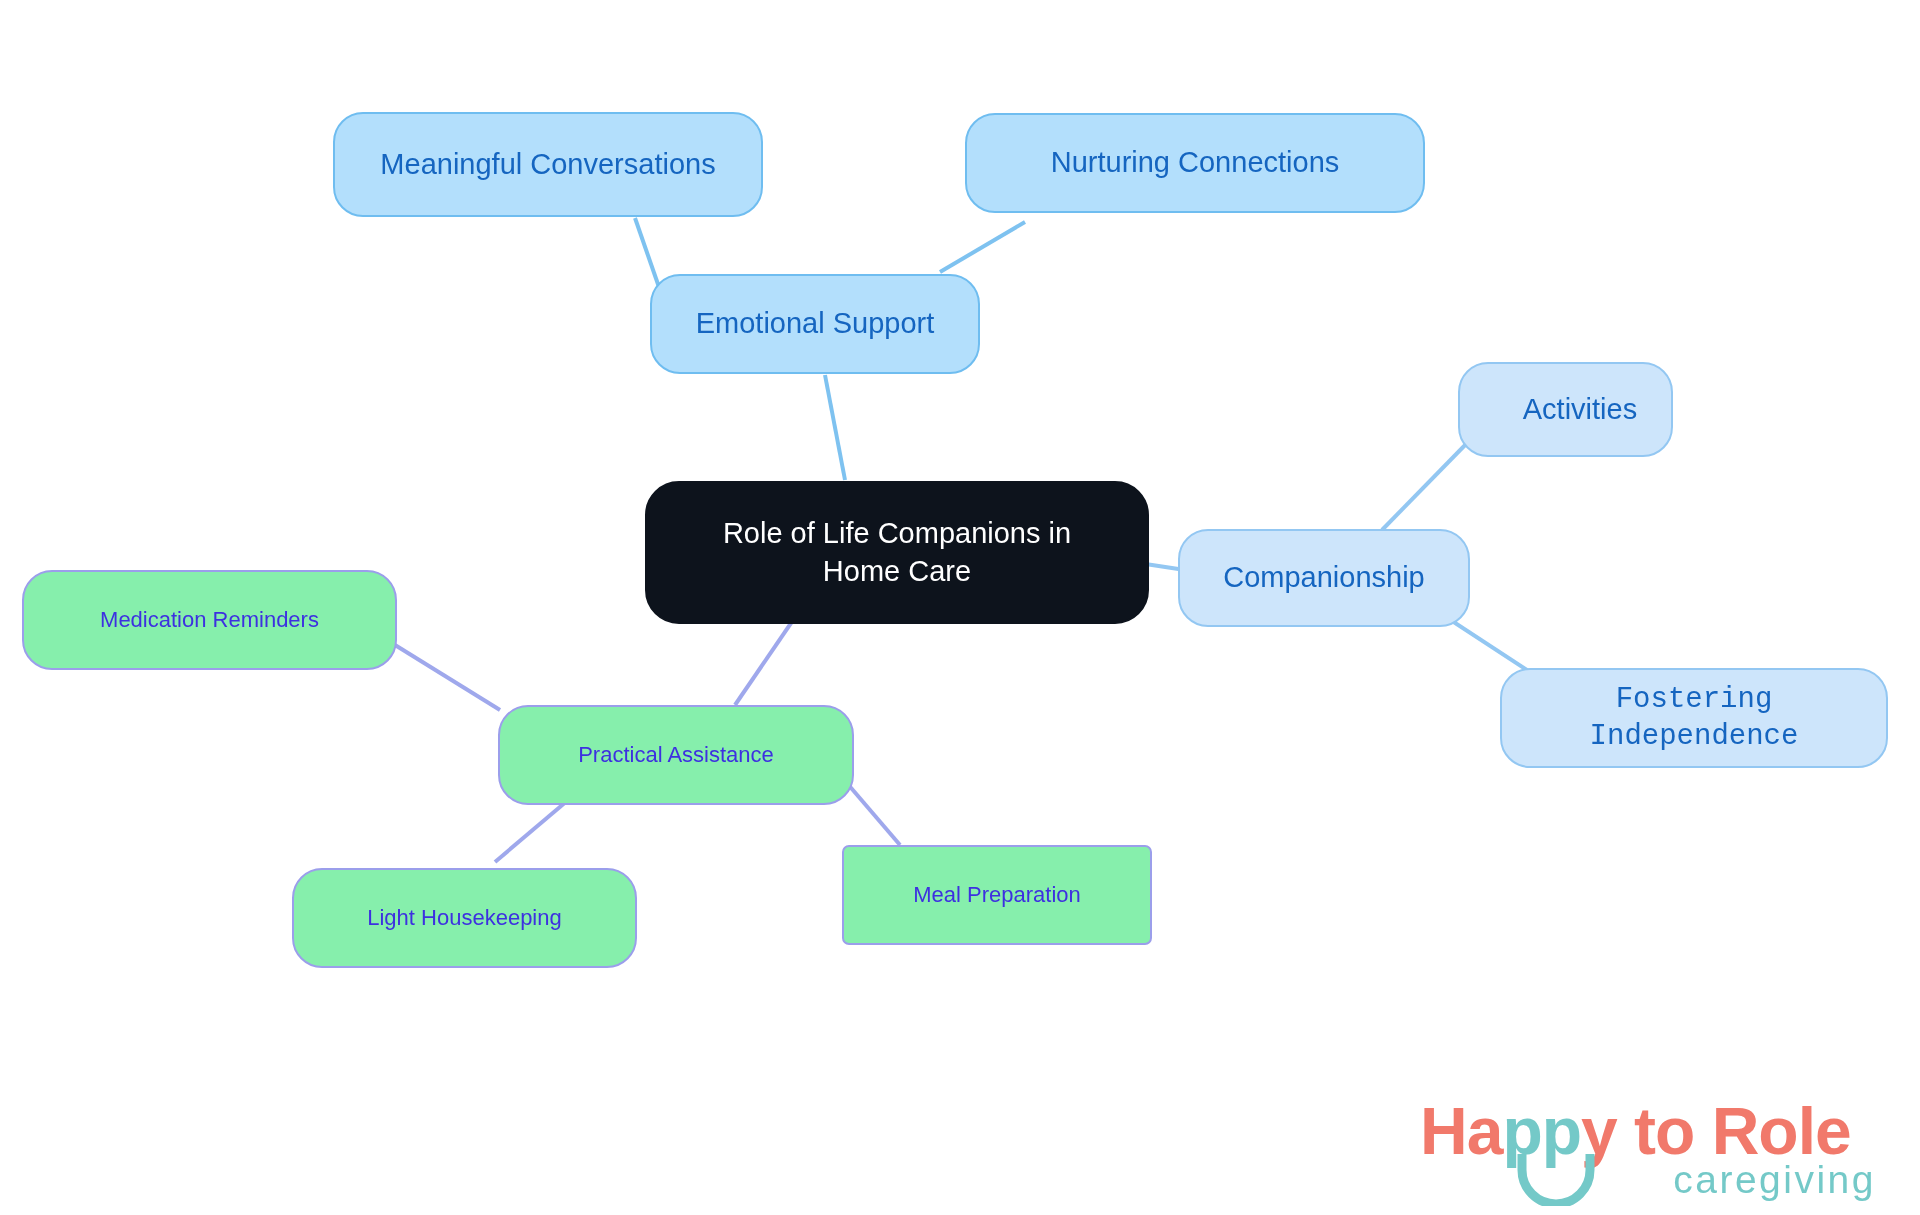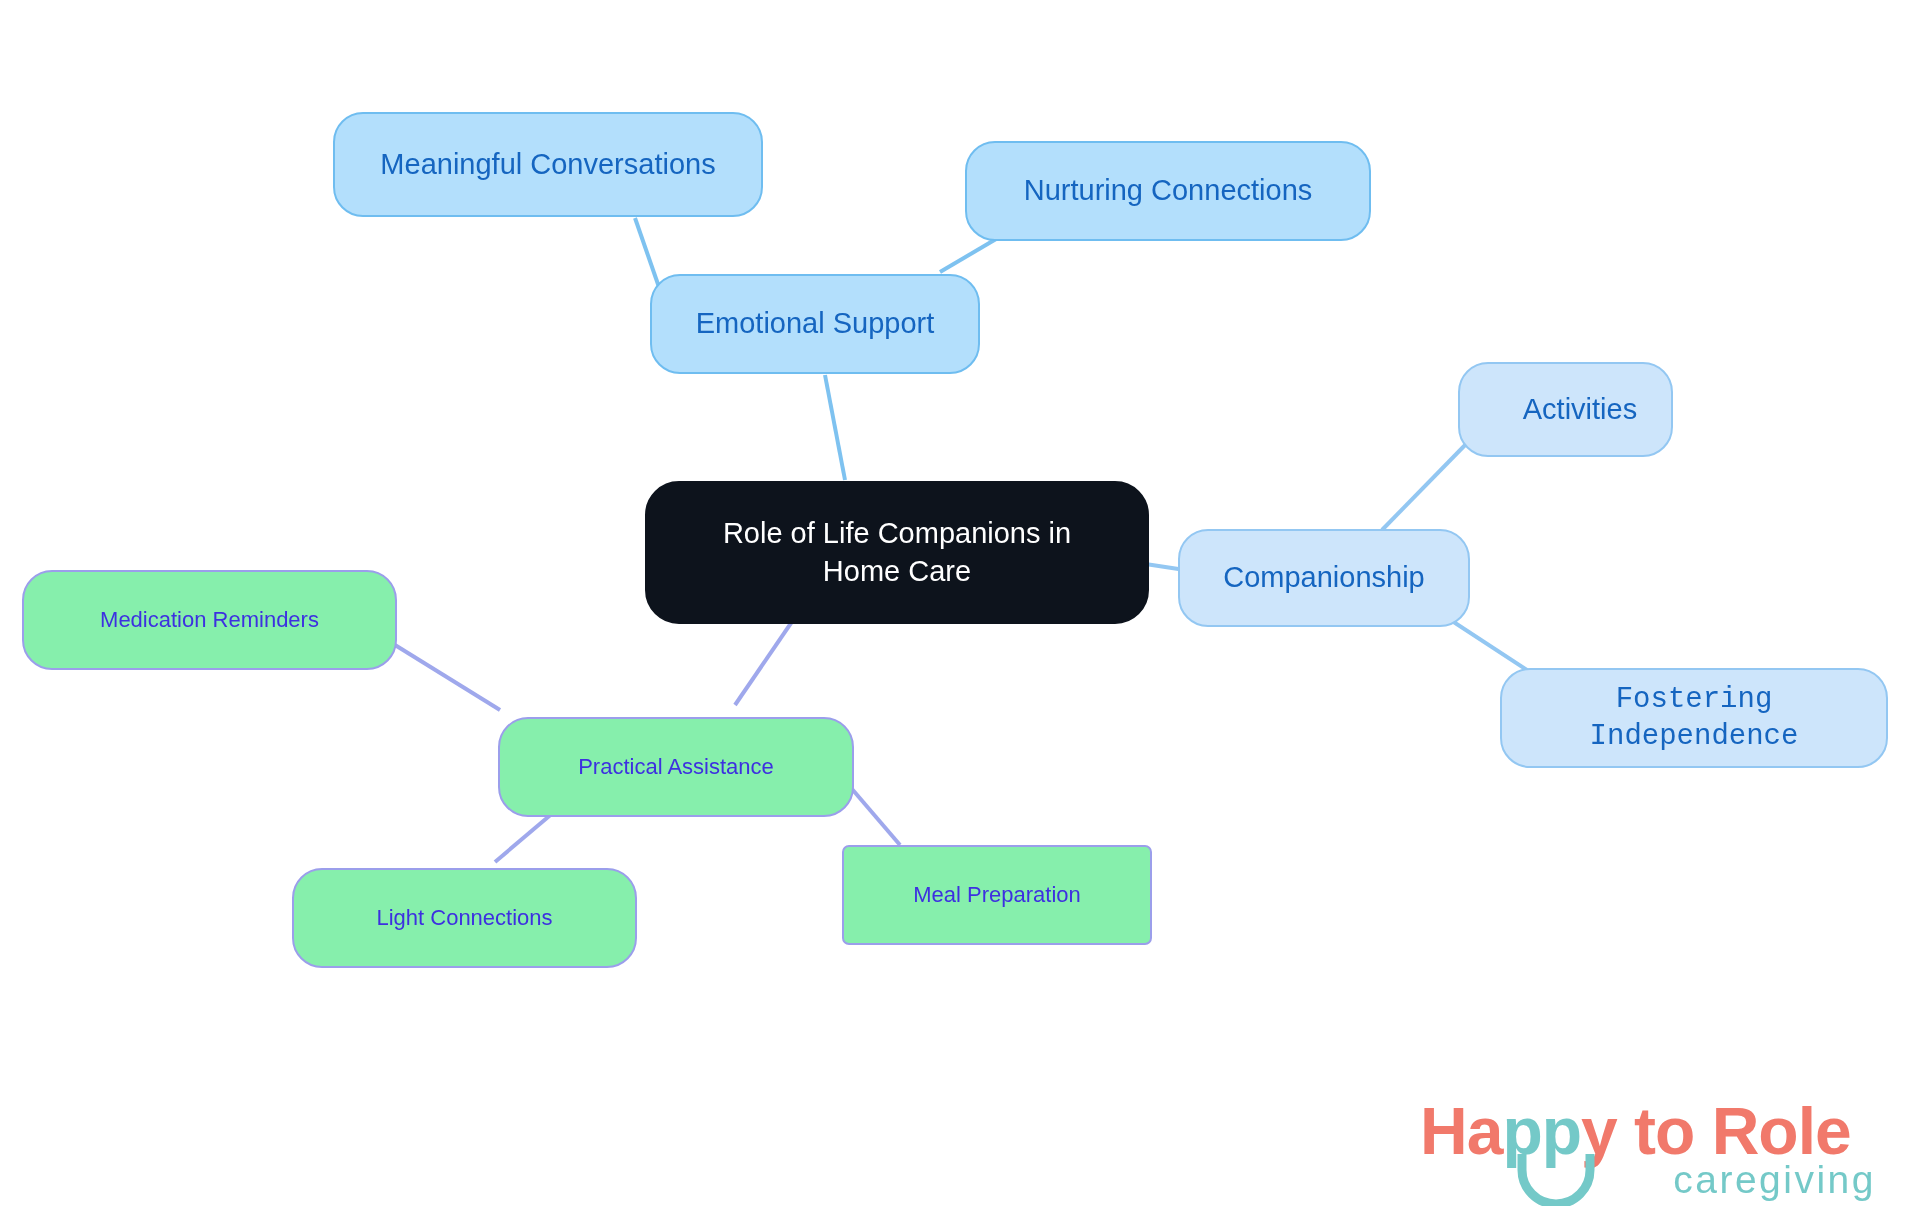--- a/index.html
+++ b/index.html
@@ -137,21 +137,21 @@
 
     <path d="M 580 790 L 495 862" stroke="#9fa8ec" stroke-width="4" fill="none"></path>
 
     <path d="M 840 775 L 900 845" stroke="#9fa8ec" stroke-width="4" fill="none"></path>
   </svg>
 
   <div class="node node-blue" style="left:333px; top:112px; width:430px; height:105px;">
     <span>Meaningful Conversations</span>
   </div>
 
-  <div class="node node-blue" style="left:965px; top:141px; width:406px; height:100px;">
+  <div class="node node-blue" style="left:965px; top:113px; width:460px; height:100px;">
     <span>Nurturing Connections</span>
   </div>
 
   <div class="node node-blue" style="left:650px; top:274px; width:330px; height:100px;">
     <span>Emotional Support</span>
   </div>
 
   <div class="node node-blue-pale" style="left:1458px; top:362px; width:215px; height:95px;padding-left:43px;">
     <span>Activities</span>
   </div>
@@ -166,30 +166,30 @@
   </div>
 
   <div class="node node-purple" style="left:22px; top:570px; width:375px; height:100px;">
     <span>Medication Reminders</span>
   </div>
 
   <div class="node node-blue-pale" style="left:1500px; top:668px; width:388px; height:100px;font-family:Liberation Mono, monospace;">
     <span>Fostering Independence</span>
   </div>
 
-  <div class="node node-purple" style="left:498px; top:705px; width:356px; height:100px;margin-top:12px;">
+  <div class="node node-purple" style="left:498px; top:705px; width:356px; height:100px;">
     <span>Practical Assistance</span>
   </div>
 
   <div class="node node-purple" style="left:842px; top:845px; width:310px; height:100px;border-radius:7px;">
     <span>Meal Preparation</span>
   </div>
 
   <div class="node node-purple" style="left:292px; top:868px; width:345px; height:100px;">
-    <span>Light Connections</span>
+    <span>Light Housekeeping</span>
   </div>
 
   <div id="logo">
     <div class="logo-word">
       <span class="logo-coral">Ha</span><span class="logo-teal">pp</span><span class="logo-coral">y</span><span class="logo-coral"> to Role</span>
     </div>
     <svg id="logo-smile" viewBox="0 0 80 56" xmlns="http://www.w3.org/2000/svg">
       <path d="M 6 4 L 6 20 A 34 34 0 0 0 74 20 L 74 4" stroke="#74c9c8" stroke-width="9" fill="none" stroke-linecap="butt"></path>
     </svg>
     <div class="logo-sub">caregiving</div>

